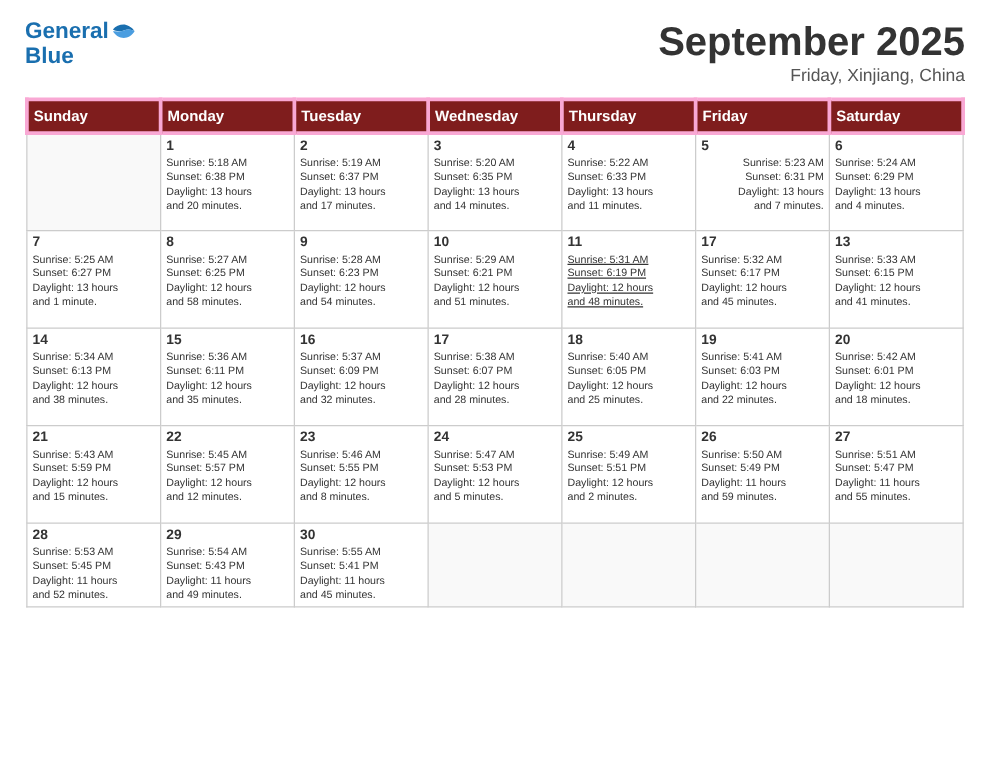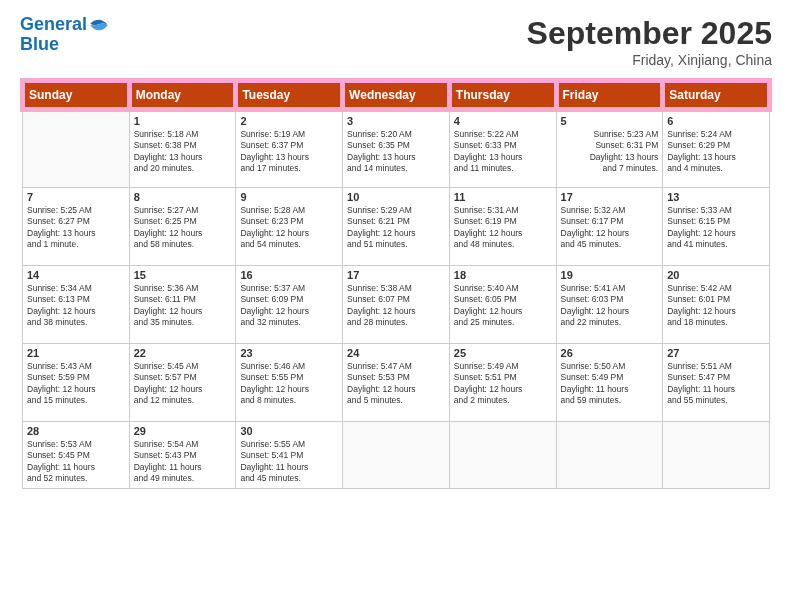--- a/index.html
+++ b/index.html
@@ -50,27 +50,27 @@
     .location {
       font-size: 14px;
       color: #555;
     }
     .calendar {
       width: 100%;
       border-collapse: collapse;
       font-size: 9.5px;
     }
     .calendar th {
-      background: #c2410c;
+      background: #7f1d1d;
       color: #fff;
       padding: 5px 4px;
       text-align: left;
       font-size: 12px;
       font-weight: bold;
-      border: 5px solid #f9a8d4;
+      border: 3px solid #f9a8d4;
     }
     .calendar td {
       border: 1px solid #ccc;
       vertical-align: top;
       padding: 3px 4px;
       width: calc(100% / 7);
       height: 78px;
     }
     .day-num {
       font-weight: bold;
@@ -198,21 +198,21 @@
           </td>
           <td>
             <span class="day-num">10</span>
             <div class="day-info" style="white-space: pre-line;">Sunrise: 5:29 AM
 Sunset: 6:21 PM
 Daylight: 12 hours
 and 51 minutes.</div>
           </td>
           <td>
             <span class="day-num">11</span>
-            <div class="day-info" style="white-space: pre-line;">Sunrise: 5:31 AM
+            <div class="day-info" style="white-space: pre-line; text-decoration: underline;">Sunrise: 5:31 AM
 Sunset: 6:19 PM
 Daylight: 12 hours
 and 48 minutes.</div>
           </td>
           <td>
             <span class="day-num">17</span>
             <div class="day-info" style="white-space: pre-line;">Sunrise: 5:32 AM
 Sunset: 6:17 PM
 Daylight: 12 hours
 and 45 minutes.</div>

